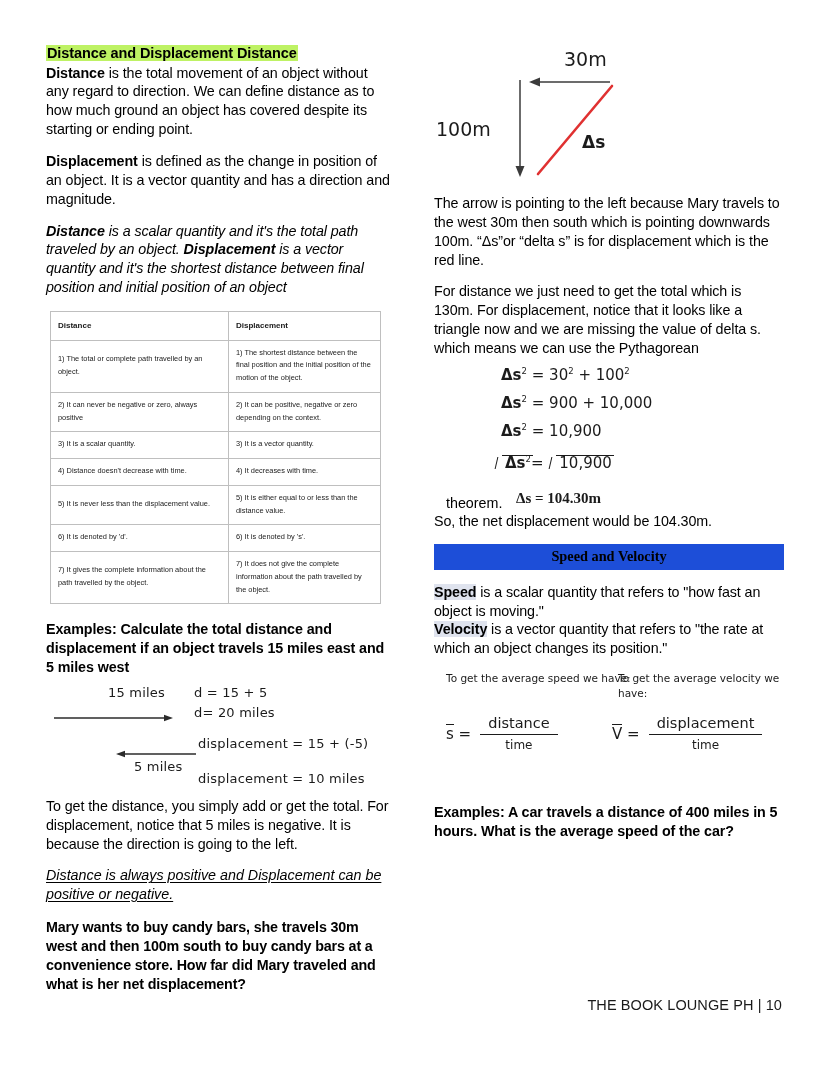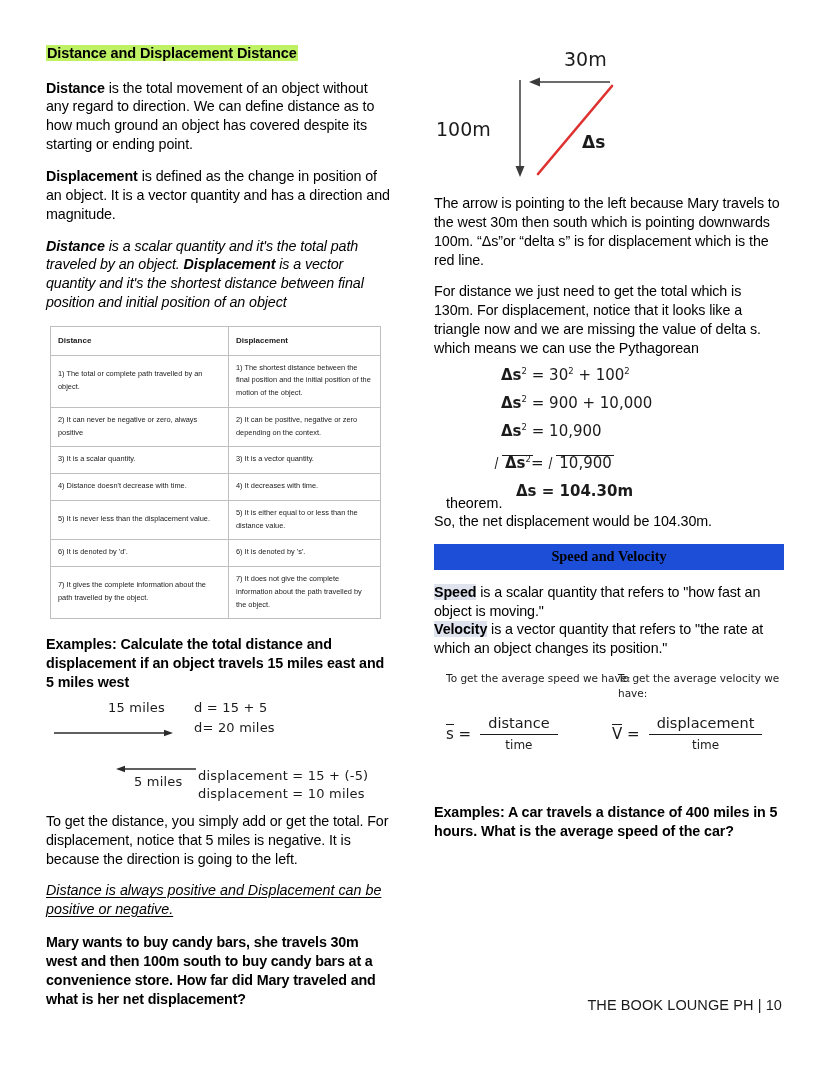--- a/index.html
+++ b/index.html
@@ -111,21 +111,21 @@
     position: absolute; left: 8px; top: 28px;
     width: 120px; height: 10px;
   }
   .calc-d1 { position: absolute; left: 148px; top: 0px; }
   .calc-d2 { position: absolute; left: 148px; top: 20px; }
   .arrow-l {
     position: absolute; left: 70px; top: 64px;
     width: 80px; height: 10px;
   }
   .lbl-5 { position: absolute; left: 88px; top: 74px; }
-  .calc-p1 { position: absolute; left: 152px; top: 68px; }
+  .calc-p1 { position: absolute; left: 152px; top: 51px; }
   .calc-p2 { position: absolute; left: 152px; top: 86px; }
 
   
   .vec-fig { position: relative; height: 150px; width: 350px; }
   .vec-30 {
     position: absolute; left: 130px; top: 4px;
     font-family: "DejaVu Sans", sans-serif;
     font-size: 19px; color: #1b1b1b;
   }
   .vec-100 {
@@ -149,21 +149,21 @@
     font-size: 15px;
     color: #1b1b1b;
     white-space: nowrap;
   }
   .peq b { font-weight: bold; }
   .peq sup { font-size: 8.5px; vertical-align: super; }
   .l1 { left: 55px; top: 2px; }
   .l2 { left: 55px; top: 30px; }
   .l3 { left: 55px; top: 58px; }
   .l4 { left: 48px; top: 90px; }
-  .l5 { left: 70px; top: 118px; }
+  .l5 { left: 70px; top: 126px; font-family: Liberation Serif, serif; }
   .theorem-word {
     position: absolute; left: 0px; top: 131px;
     font-size: 14.3px; font-family: "Liberation Sans", sans-serif;
   }
   .radical { position: relative; display: inline-block; padding-left: 11px; }
   .radical::before {
     content: "";
     position: absolute; left: 2px; top: 3px;
     width: 7px; height: 12px;
     border-left: 1.3px solid #1b1b1b;
@@ -222,21 +222,21 @@
 <body>
 
 <div class="page">
 
   <div class="col-left">
 
     <div class="section-title">
       <span class="hl-title">Distance and Displacement Distance</span>
     </div>
 
-    <p class="body" style="margin-top:16px;"><b>Distance</b><span> is the total movement of an object without any regard to direction. We can define distance as to how much ground an object has covered despite its starting or ending point.</span></p>
+    <p class="body" style="margin-top:1px;"><b>Distance</b><span> is the total movement of an object without any regard to direction. We can define distance as to how much ground an object has covered despite its starting or ending point.</span></p>
 
     <p class="body"><b>Displacement</b><span> is defined as the change in position of an object. It is a vector quantity and has a direction and magnitude.</span></p>
 
     <p class="ital"><b>Distance</b><span> is a scalar quantity and it's the total path traveled by an object. </span><b>Displacement</b><span> is a vector quantity and it's the shortest distance between final position and initial position of an object</span></p>
 
     <table class="cmp">
       <colgroup>
           <col class="c1">
           <col class="c2">
         </colgroup>

